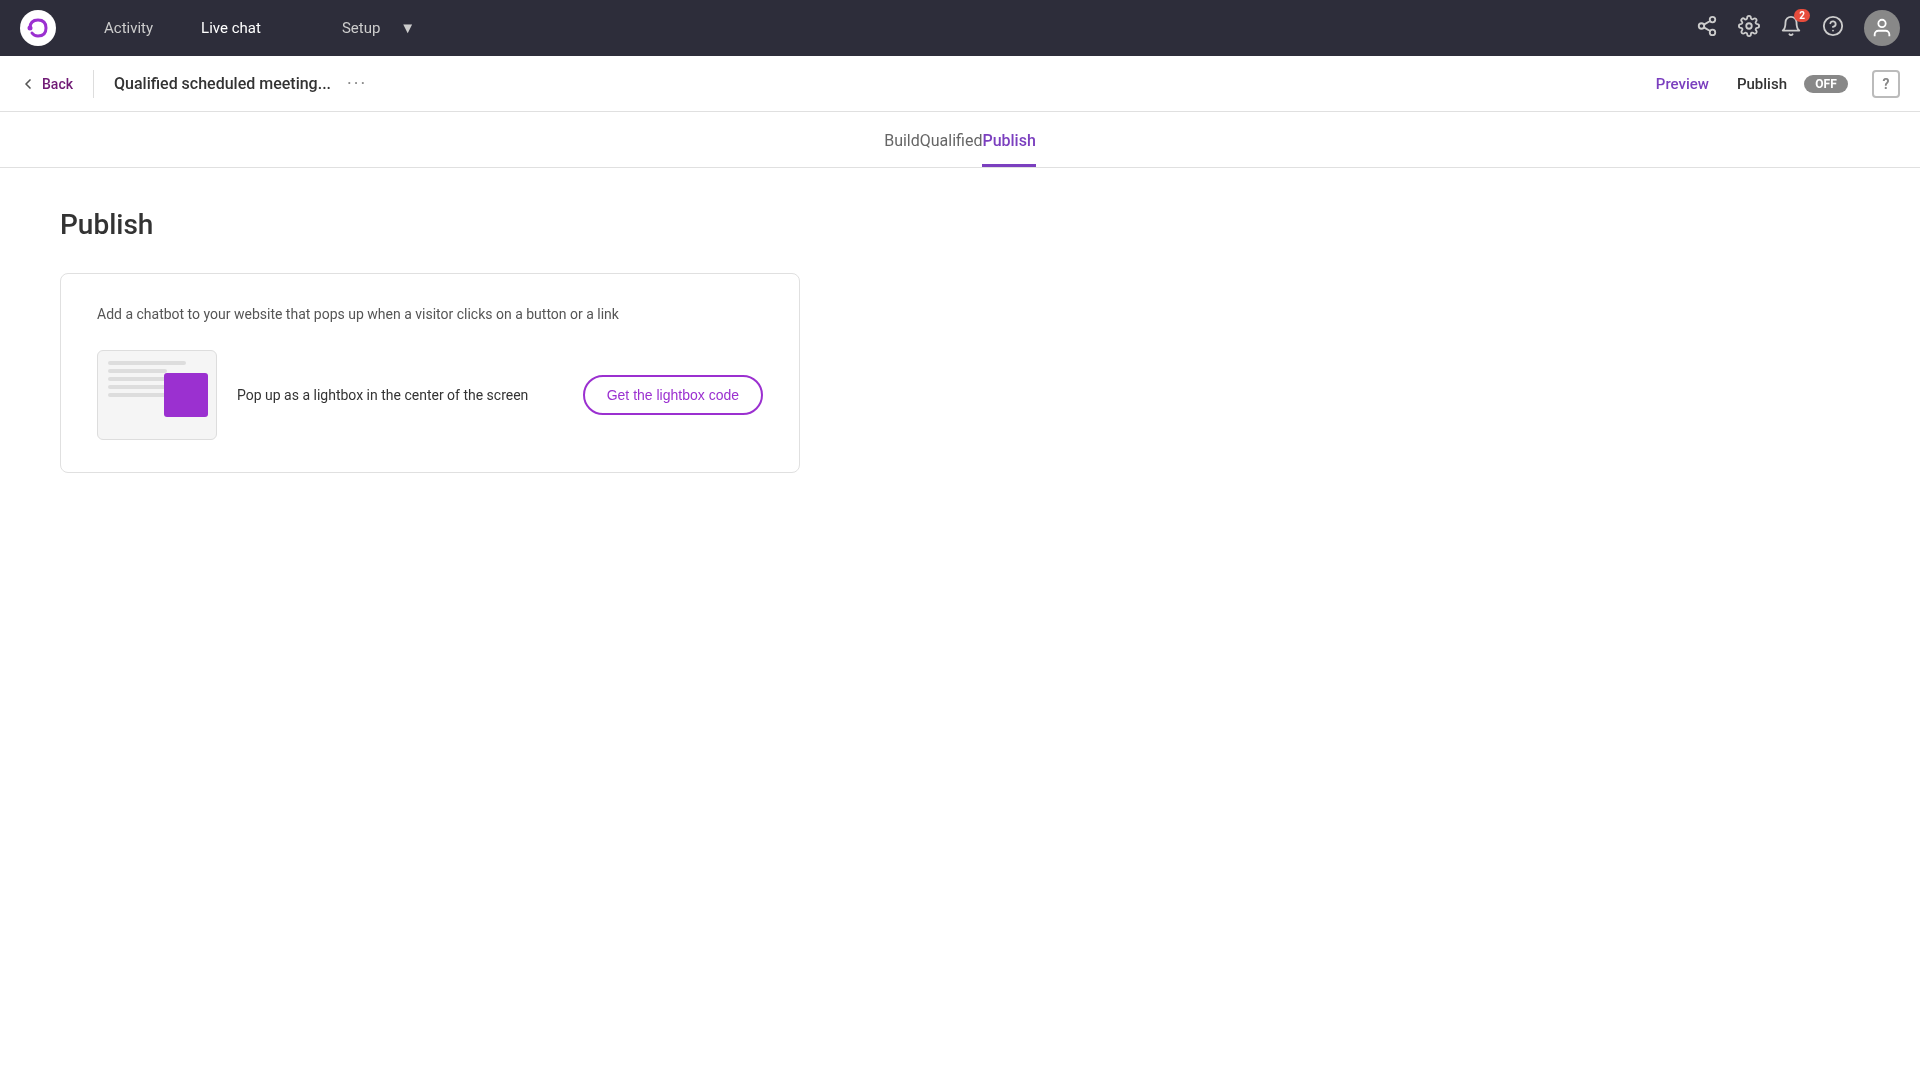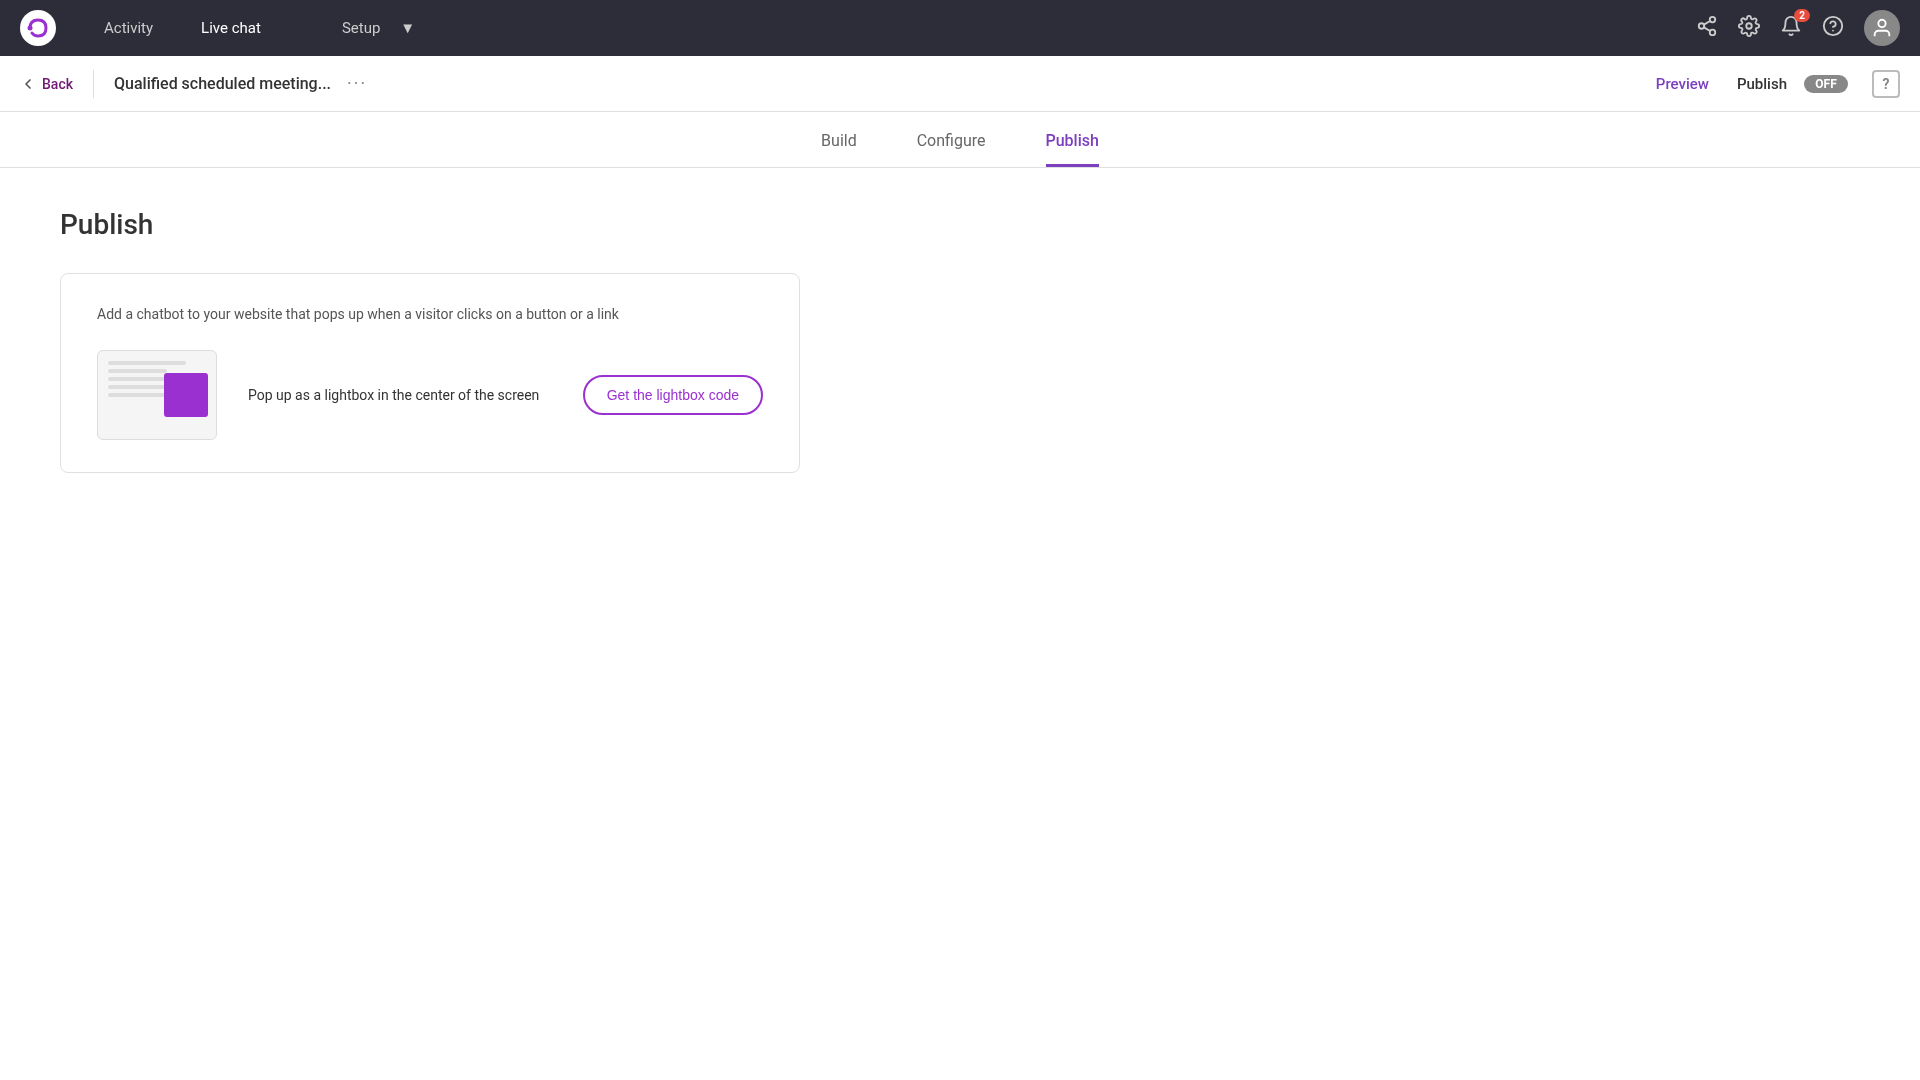--- a/index.html
+++ b/index.html
@@ -155,21 +155,20 @@
       font-weight: bold;
       cursor: pointer;
       margin-left: 8px;
     }
 
     
     .tabs-bar {
       display: flex;
       align-items: flex-end;
       justify-content: center;
-      gap: 60px;
       border-bottom: 1px solid #e0e0e0;
       padding: 0 20px;
       height: 56px;
     }
     .tab {
       font-size: 16px;
       color: #666;
       cursor: pointer;
       padding-bottom: 14px;
       border-bottom: 3px solid transparent;
@@ -204,21 +203,21 @@
       margin-bottom: 8px;
     }
     .card-section-desc {
       font-size: 14px;
       color: #555;
       margin-bottom: 28px;
     }
     .option-row {
       display: flex;
       align-items: center;
-      gap: 31px;
+      gap: 20px;
       margin-bottom: 24px;
     }
     .option-row:last-child { margin-bottom: 0; }
     .option-thumbnail {
       width: 120px;
       height: 90px;
       border: 1px solid #ddd;
       border-radius: 6px;
       background: #f5f5f5;
       flex-shrink: 0;
@@ -361,21 +360,21 @@
     <span>Publish</span>
     <span class="toggle-switch">OFF</span>
   </div>
   <div class="help-icon-sq">
     <span>?</span>
   </div>
 </div>
 
 <div class="tabs-bar">
   <span class="tab">Build</span>
-  <span class="tab">Configure</span>
+  <span class="tab">Qualified</span>
   <span class="tab active">Publish</span>
 </div>
 
 <div class="main-content">
   <h1 class="publish-heading">Publish</h1>
 
   <div class="card">
     <div class="card-section-desc">Add a chatbot to your website that pops up when a visitor clicks on a button or a link</div>
 
     <div class="option-row">

